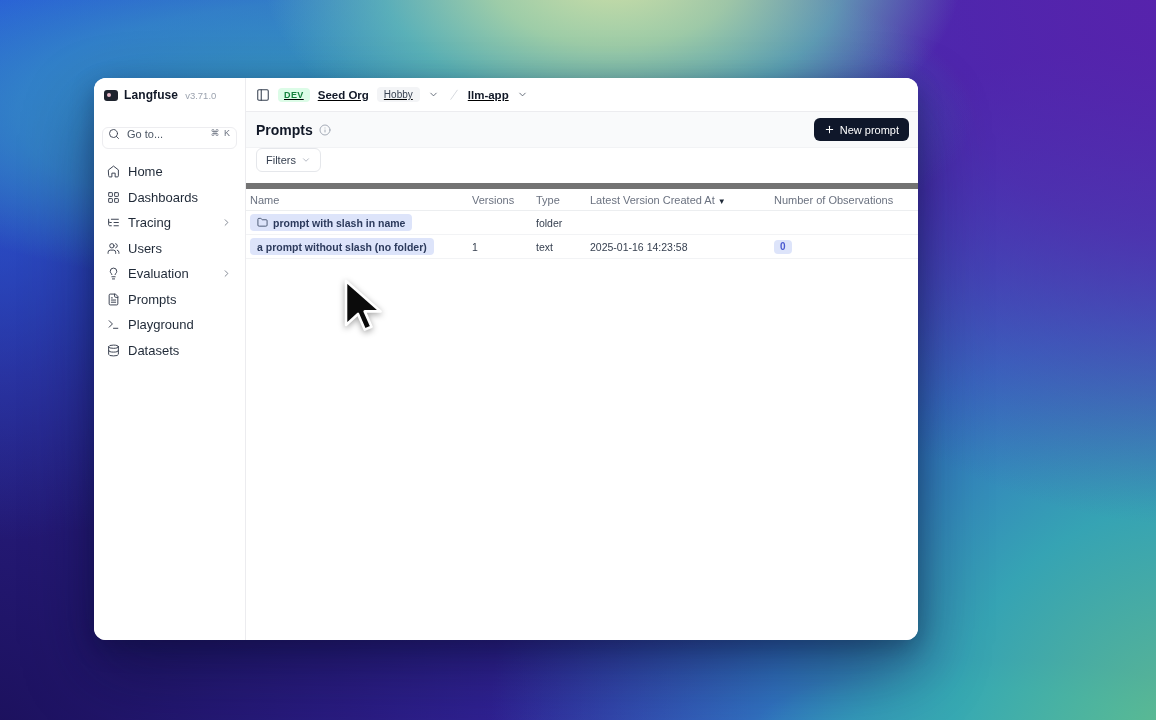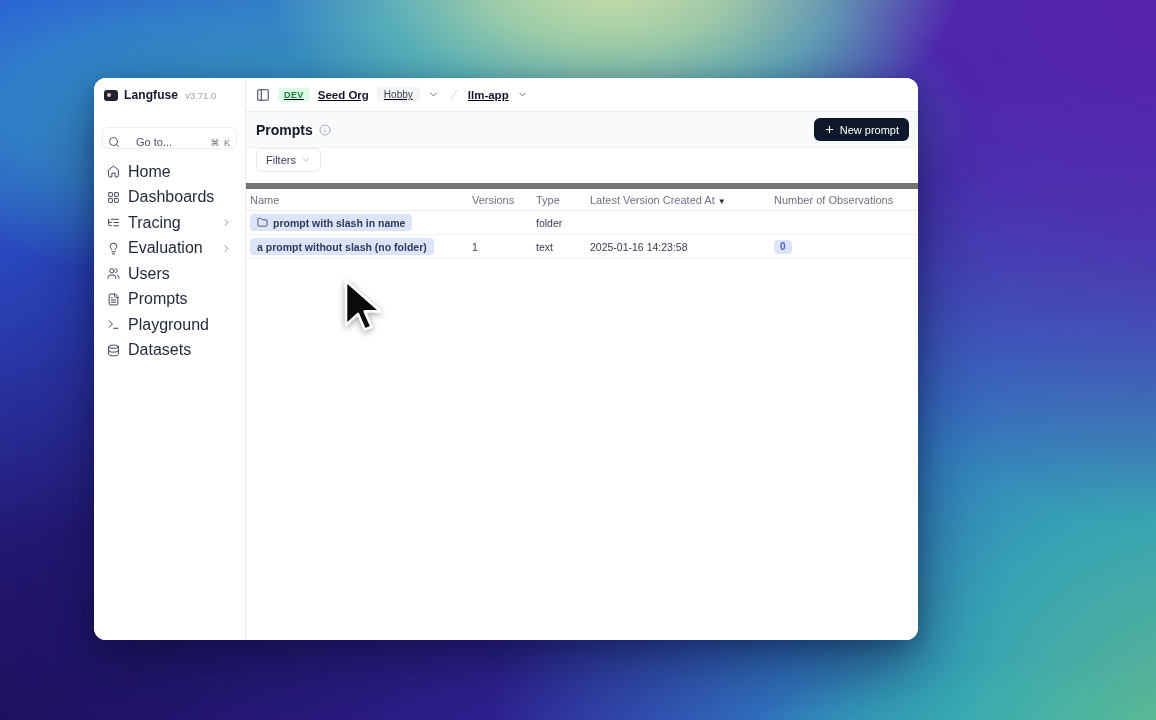--- a/index.html
+++ b/index.html
@@ -29,28 +29,28 @@
   }
 
   
   .sidebar { width:152px; flex:0 0 152px; border-right:1px solid #ececef; background:#fff; padding-top:0; }
   .brand-row { display:flex; align-items:center; gap:6px; height:34px; padding:0 10px; }
   .logo-mark { width:14px; height:11px; background:#1e232e; border-radius:3px; position:relative; flex:0 0 auto; }
   .logo-mark::after { content:""; position:absolute; left:3px; top:3.5px; width:4px; height:4px; border-radius:2px; background:#e8b9c8; }
   .brand-name { font-size:12px; font-weight:700; color:#111827; letter-spacing:.1px; }
   .brand-ver { font-size:9.5px; color:#9ca3af; margin-left:1px; }
 
-  .goto-row { display:flex; align-items:flex-end; gap:16px; height:22px; margin:15px 8px 8px 8px; padding:0 5px;
+  .goto-row { display:flex; align-items:flex-start; gap:7px; height:22px; margin:15px 8px 8px 8px; padding:0 5px;
     border:1px solid #ededf0; border-radius:6px; color:#374151; cursor:pointer; }
   .goto-label { font-size:11px; color:#4b5563; flex:1; }
   .kbd { font-size:9px; color:#6b7280; letter-spacing:1px; }
 
   .nav { padding:2px 8px; }
   .nav-item { display:flex; align-items:center; gap:8px; height:25.5px; padding:0 5px; border-radius:6px; color:#1f2937; cursor:pointer; }
-  .nav-label { font-size:16px; color:#1f2937; flex:1; }
+  .nav-label { font-size:13px; color:#1f2937; flex:1; }
   .nav-icon { display:inline-flex; color:#3a4150; }
   .nav-chevron { display:inline-flex; color:#6b7280; }
   svg.i { stroke:currentColor; fill:none; stroke-width:1.8; stroke-linecap:round; stroke-linejoin:round; }
 
   
   .main { flex:1; display:flex; flex-direction:column; background:#fff; min-width:0; }
 
   .topbar { display:flex; align-items:center; gap:8px; height:34px; padding:0 10px; border-bottom:1px solid #ececef;text-decoration:underline; }
   .panel-btn { display:inline-flex; color:#374151; cursor:pointer; }
   .env-badge { font-size:9px; font-weight:700; color:#15803d; background:#dcfce7; border-radius:4px; padding:2px 6px; letter-spacing:.4px; }
@@ -150,42 +150,42 @@
           <span class="nav-label">Tracing</span>
           <span class="nav-chevron">
             <svg class="i" width="11" height="11" viewBox="0 0 24 24">
                 <path d="m9 18 6-6-6-6"></path>
               </svg>
           </span>
         </div>
         <div class="nav-item">
           <span class="nav-icon">
             <svg class="i" width="13" height="13" viewBox="0 0 24 24">
+                <path d="M16 21v-2a4 4 0 0 0-4-4H6a4 4 0 0 0-4 4v2"></path>
+                <circle cx="9" cy="7" r="4"></circle>
+                <path d="M22 21v-2a4 4 0 0 0-3-3.87"></path>
+                <path d="M16 3.13a4 4 0 0 1 0 7.75"></path>
+              </svg>
+          </span>
+          <span class="nav-label">Users</span>
+        </div>
+        <div class="nav-item">
+          <span class="nav-icon">
+            <svg class="i" width="13" height="13" viewBox="0 0 24 24">
                 <path d="M15 14c.2-1 .7-1.7 1.5-2.5 1-.9 1.5-2.2 1.5-3.5A6 6 0 0 0 6 8c0 1 .2 2.2 1.5 3.5.7.7 1.3 1.5 1.5 2.5"></path>
                 <path d="M9 18h6"></path>
                 <path d="M10 22h4"></path>
               </svg>
           </span>
           <span class="nav-label">Evaluation</span>
           <span class="nav-chevron">
             <svg class="i" width="11" height="11" viewBox="0 0 24 24">
                 <path d="m9 18 6-6-6-6"></path>
               </svg>
           </span>
-        </div>
-        <div class="nav-item">
-          <span class="nav-icon">
-            <svg class="i" width="13" height="13" viewBox="0 0 24 24">
-                <path d="M16 21v-2a4 4 0 0 0-4-4H6a4 4 0 0 0-4 4v2"></path>
-                <circle cx="9" cy="7" r="4"></circle>
-                <path d="M22 21v-2a4 4 0 0 0-3-3.87"></path>
-                <path d="M16 3.13a4 4 0 0 1 0 7.75"></path>
-              </svg>
-          </span>
-          <span class="nav-label">Users</span>
         </div>
         <div class="nav-item">
           <span class="nav-icon">
             <svg class="i" width="13" height="13" viewBox="0 0 24 24">
                 <path d="M15 2H6a2 2 0 0 0-2 2v16a2 2 0 0 0 2 2h12a2 2 0 0 0 2-2V7Z"></path>
                 <path d="M14 2v4a2 2 0 0 0 2 2h4"></path>
                 <path d="M10 9H8"></path>
                 <path d="M16 13H8"></path>
                 <path d="M16 17H8"></path>
               </svg>

